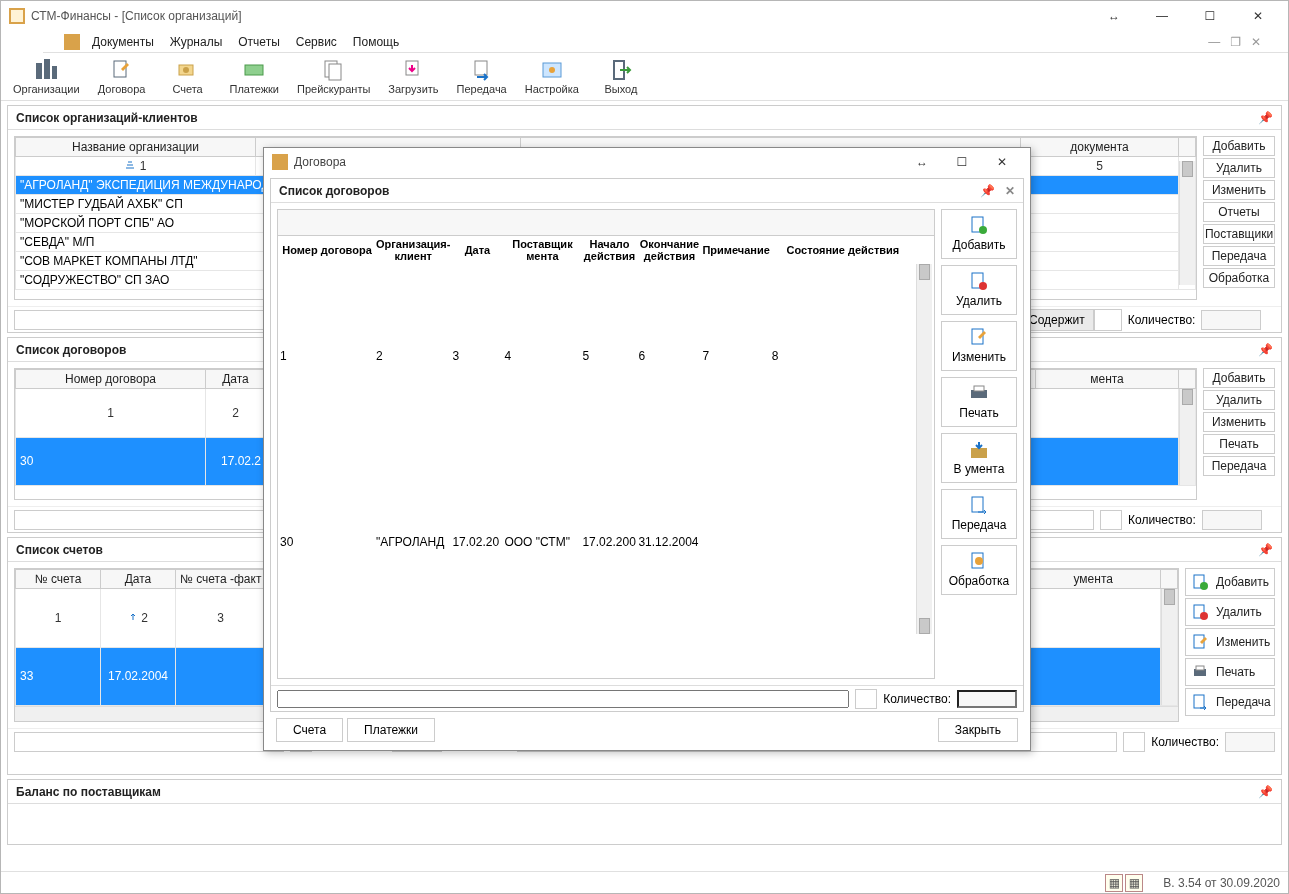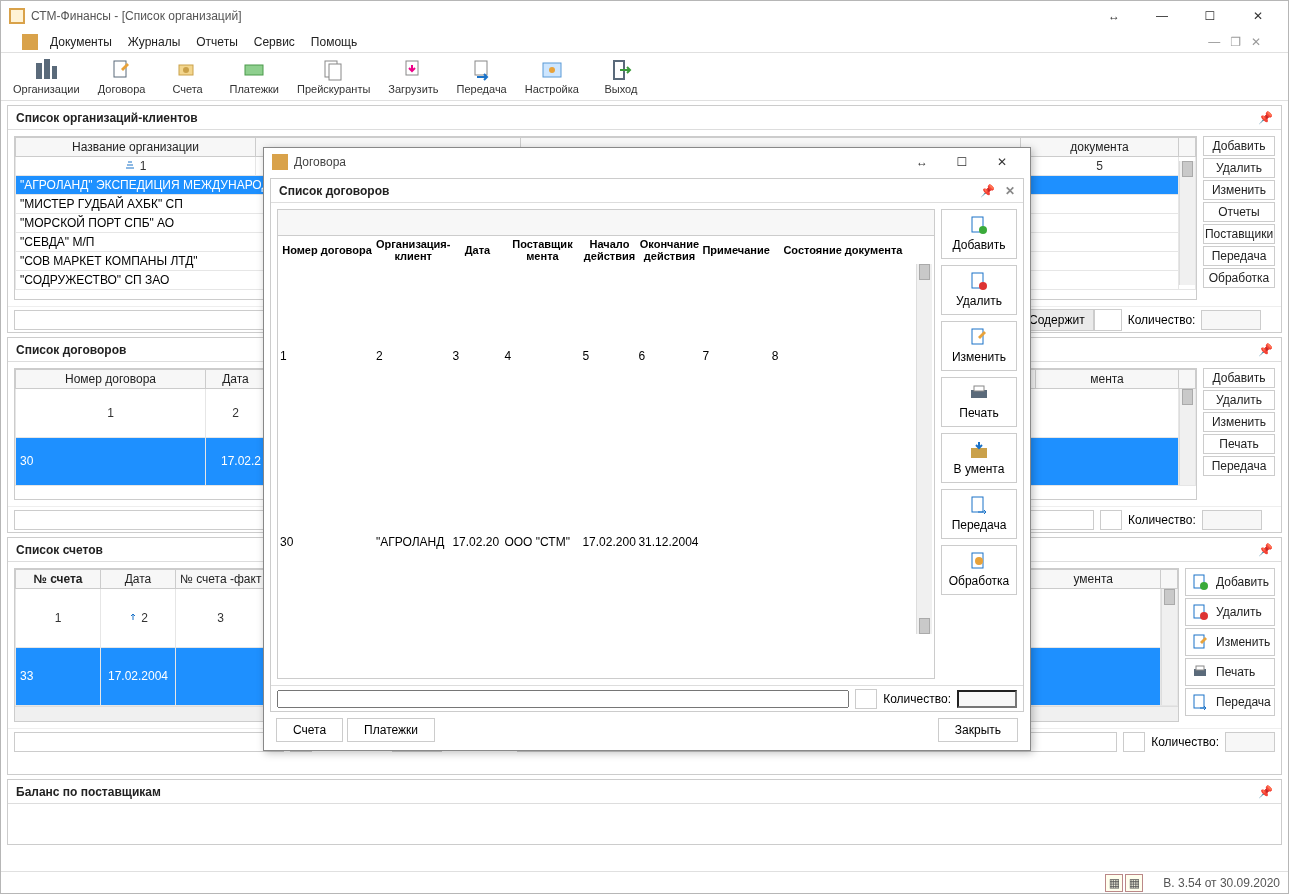--- a/index.html
+++ b/index.html
@@ -6,21 +6,21 @@
 body { background: #fff; width: 1289px; height: 894px; overflow: hidden; border: 1px solid #b6b6b6; position: relative; }
 
 
 .titlebar { height: 30px; background: #fff; display: flex; align-items: center; padding: 8px 8px; }
 .titlebar .app-icon { width: 16px; height: 16px; margin-right: 6px; }
 .titlebar .title { color: #555; flex: 1; }
 .titlebar .win-controls { display: flex; gap: 4px; }
 .titlebar .win-controls div { width: 44px; height: 28px; display: flex; align-items: center; justify-content: center; color: #333; }
 
 
-.menubar { height: 22px; background: #fff; display: flex; align-items: center; padding: 0 21px; border-bottom: 1px solid #e0e0e0; }
+.menubar { height: 22px; background: #fff; display: flex; align-items: center; padding: 0 21px; border-bottom: 1px solid #e0e0e0; margin-left: 42px; }
 .menubar .mini-icon { width: 16px; height: 16px; margin-right: 4px; }
 .menubar .menu-item { padding: 2px 8px; color: #222; }
 .menubar .mdi-controls { margin-left: auto; display: flex; gap: 10px; padding-right: 6px; color: #999; }
 
 
 .toolbar { height: 48px; display: flex; align-items: center; padding: 3px 8px; border-bottom: 1px solid #e0e0e0; gap: 10px; }
 .tool-btn { display: flex; flex-direction: column; align-items: center; justify-content: center; padding: 2px 4px; min-width: 56px; color: #333; }
 .tool-btn .ico { height: 22px; display: flex; align-items: center; justify-content: center; }
 .tool-btn .lbl { font-size: 11px; margin-top: 2px; }
 
@@ -332,21 +332,21 @@
   <div class="panel" style="height:238px;">
     <div class="panel-hdr">
         <span>Список счетов</span>
         <span class="pin">📌</span>
       </div>
     <div class="panel-body" style="height:166px;">
       <div class="grid" style="display:flex;flex-direction:column;">
         <table>
           <tbody>
               <tr>
-                <th style="width:85px;font-weight:bold;">№ счета</th>
+                <th style="width:85px;">№ счета</th>
                 <th style="width:75px;">Дата</th>
                 <th style="width:85px;">№ счета -факт</th>
                 <th style="width:760px;"></th>
                 <th>умента</th>
                 <th style="width:16px;"></th>
               </tr>
           <tr class="idx">
                 <td>1</td>
                 <td><svg width="10" height="10" style="display:inline">
                     <path d="M5 2 v6 m-2 -4 l2 -2 l2 2" stroke="#1a72c8" fill="none"></path>
@@ -460,21 +460,21 @@
           <table>
             <tbody>
                 <tr>
               <th style="width:94px;">Номер договора</th>
               <th style="width:62px;">Организация-клиент</th>
               <th style="width:50px;">Дата</th>
               <th style="width:76px;">Поставщик мента</th>
               <th style="width:54px;">Начало действия</th>
               <th style="width:62px;">Окончание действия</th>
               <th style="width:50px;">Примечание</th>
-              <th>Состояние документа</th>
+              <th>Состояние действия</th>
               <th style="width:16px;"></th>
             </tr>
             <tr class="idx">
               <td>1</td>
                   <td>2</td>
                   <td>3</td>
                   <td>4</td>
                   <td>5</td>
                   <td>6</td>
                   <td>7</td>

